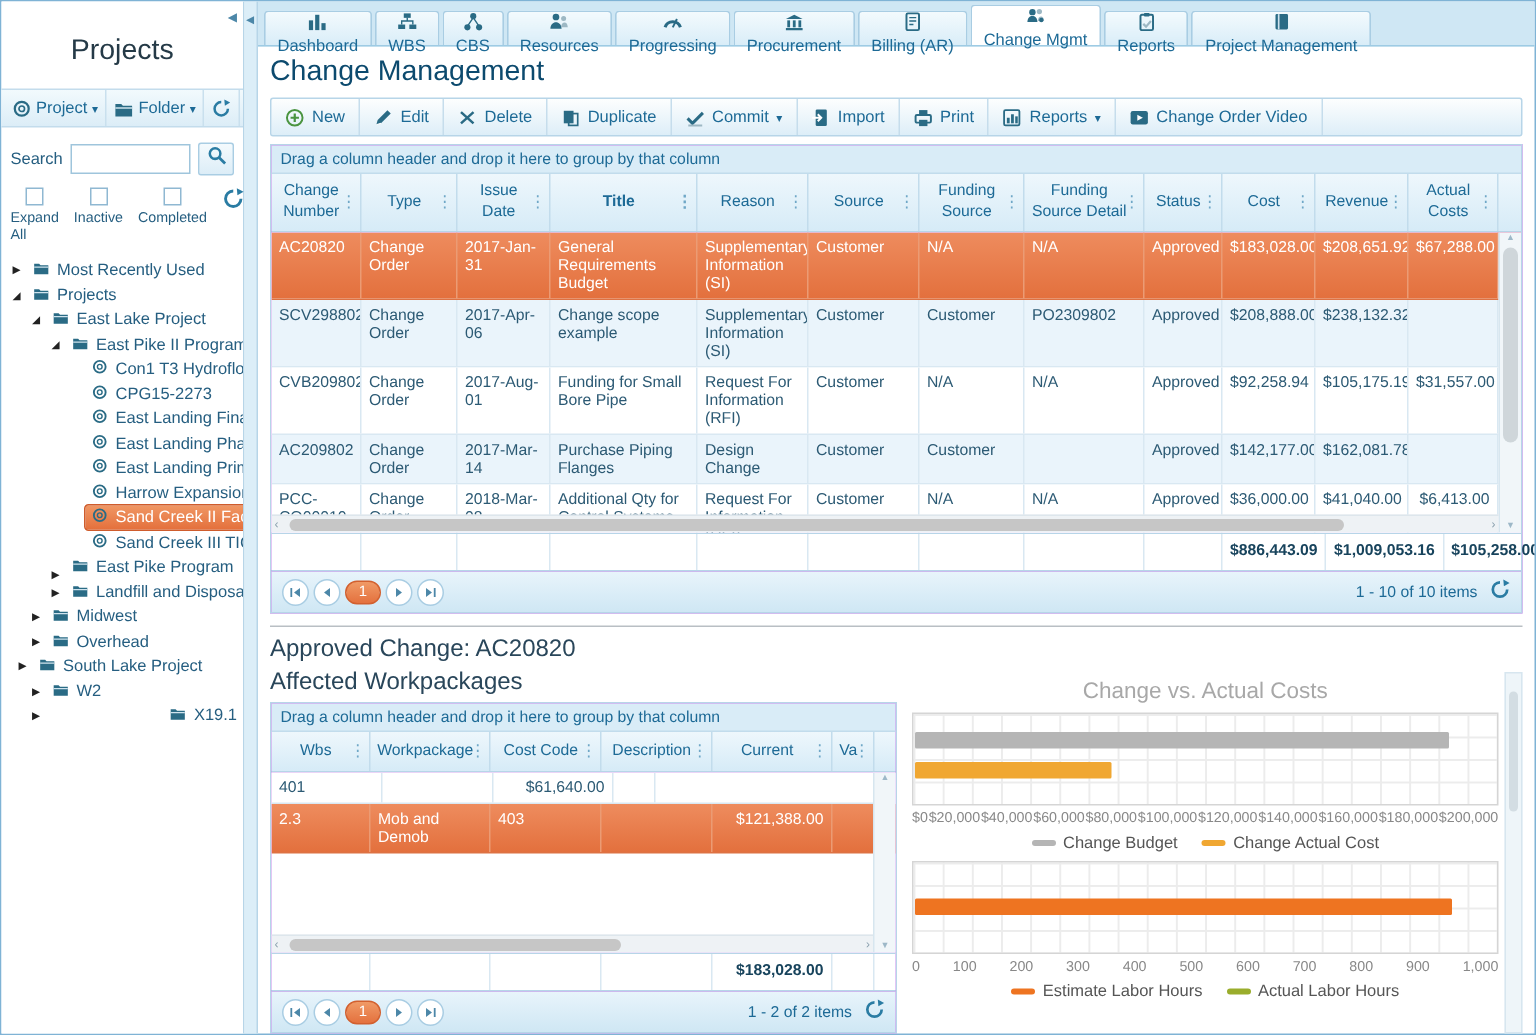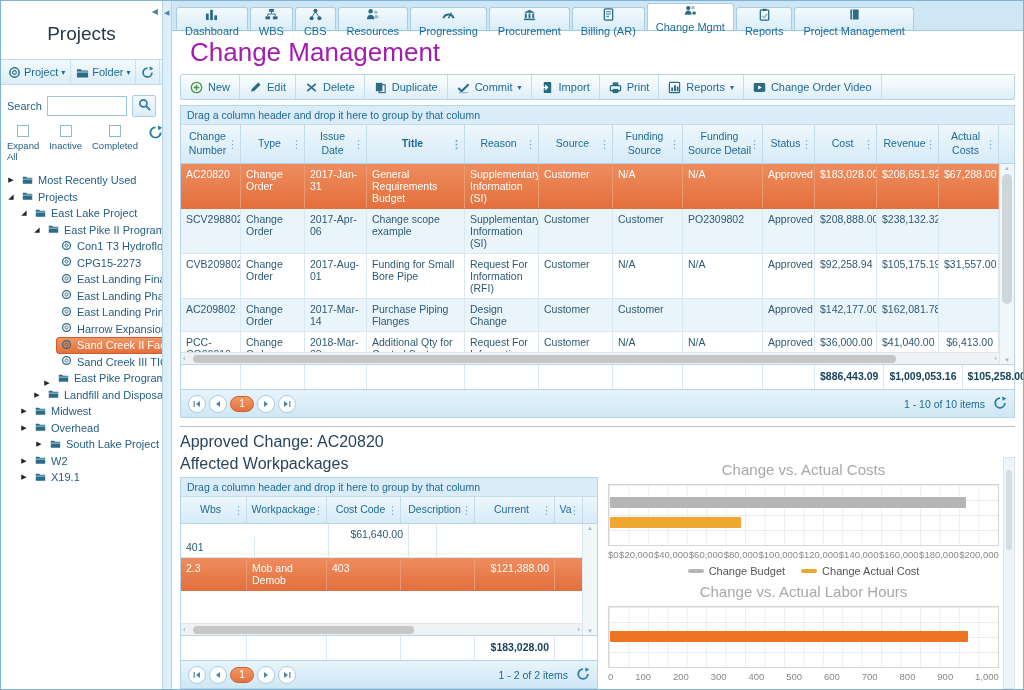--- a/index.html
+++ b/index.html
@@ -36,21 +36,21 @@
   .splitter{width:9px;background:#dceef8;border-right:1px solid #b7d5e8;position:relative;}
   .splitter .arr{position:absolute;top:8px;left:1px;font-size:7px;color:#4c87a8;}
 
   
   .main{flex:1;display:flex;flex-direction:column;min-width:0;}
   .tabbar{height:30px;background:#cfe7f4;display:flex;align-items:flex-end;gap:2px;padding:3px 0 0 4px;border-bottom:1px solid #9ecbe4;flex:0 0 30px;}
   .tab{display:flex;align-items:center;gap:4px;padding:0 8px;font-size:11px;color:#1d6a96;background:linear-gradient(#f3fafd,#d9edf8);border:1px solid #a9cde3;border-bottom:none;border-radius:3px 3px 0 0;height:23px;cursor:pointer;white-space:nowrap;flex-direction:column;}
   .tab.active{background:#fff;height:27px;position:relative;z-index:2;}
   .ticon svg{width:15px;height:13px;display:block;}
   .content{flex:1;padding:4px 8px 0 8px;overflow:hidden;display:flex;flex-direction:column;}
-  .h-main{font-size:26px;color:#a21caf;font-weight:400;margin:2px 10px 6px;}
+  .h-main{font-size:19px;color:#0c4a6e;font-weight:400;margin:2px 0 6px;}
   .h-sub{font-size:16px;color:#29465a;font-weight:400;margin:4px 0 4px;}
 
   .toolbar{display:flex;border:1px solid #b7d5e8;background:linear-gradient(#fdfefe,#ddeef8);height:26px;border-radius:2px;flex:0 0 26px;}
   .tbtn{display:flex;align-items:center;gap:5px;padding:0 9px;font-size:11px;color:#1d6a96;border-right:1px solid #c6ddec;cursor:pointer;white-space:nowrap;}
   .tbico svg{width:13px;height:13px;display:block;}
 
   
   .grid{border:1px solid #b7d5e8;margin-top:5px;font-size:10.5px;background:#d946ef;}
   .ghint{background:#d9ecf7;color:#1d6a96;font-size:10.5px;padding:3px 6px;border-bottom:1px solid #c2dcec;}
   .ghead{display:flex;background:linear-gradient(#eef7fc,#d6ebf7);border-bottom:1px solid #b7d5e8;}
@@ -284,21 +284,21 @@
         <div class="trow" style="padding-left: 43px;">
           <span class="tarrow"></span>
           <span class="titem">
             <span class="tico"><svg viewBox="0 0 14 14">
                 <circle cx="7" cy="7" r="5" fill="none" stroke="#2a6b85" stroke-width="1.6"></circle>
                 <circle cx="7" cy="7" r="2" fill="none" stroke="#2a6b85" stroke-width="1.2"></circle>
               </svg></span>
             <span>Sand Creek III TIC</span>
           </span>
         </div>
-        <div class="trow" style="padding-left: 40px; align-items: flex-end;">
+        <div class="trow" style="padding-left: 30px; align-items: flex-end;">
           <span class="tarrow">▶</span>
           <span class="titem">
             <span class="tico"><svg viewBox="0 0 14 14">
                 <path d="M1 3.5h4.2l1.2 1.4H13v7.6H1z" fill="#2a6b85"></path>
                 <path d="M1 6h12v1H1z" fill="#cfe3ee"></path>
               </svg></span>
             <span>East Pike Program</span>
           </span>
         </div>
         <div class="trow" style="padding-left: 30px;">
@@ -324,41 +324,41 @@
         <div class="trow" style="padding-left: 17px;">
           <span class="tarrow">▶</span>
           <span class="titem">
             <span class="tico"><svg viewBox="0 0 14 14">
                 <path d="M1 3.5h4.2l1.2 1.4H13v7.6H1z" fill="#2a6b85"></path>
                 <path d="M1 6h12v1H1z" fill="#cfe3ee"></path>
               </svg></span>
             <span>Overhead</span>
           </span>
         </div>
-        <div class="trow" style="padding-left: 32px;">
+        <div class="trow" style="padding-left: 8px;">
           <span class="tarrow">▶</span>
           <span class="titem">
             <span class="tico"><svg viewBox="0 0 14 14">
                 <path d="M1 3.5h4.2l1.2 1.4H13v7.6H1z" fill="#2a6b85"></path>
                 <path d="M1 6h12v1H1z" fill="#cfe3ee"></path>
               </svg></span>
             <span>South Lake Project</span>
           </span>
         </div>
         <div class="trow" style="padding-left: 17px;">
           <span class="tarrow">▶</span>
           <span class="titem">
             <span class="tico"><svg viewBox="0 0 14 14">
                 <path d="M1 3.5h4.2l1.2 1.4H13v7.6H1z" fill="#2a6b85"></path>
                 <path d="M1 6h12v1H1z" fill="#cfe3ee"></path>
               </svg></span>
             <span>W2</span>
           </span>
         </div>
-        <div class="trow" style="padding-left: 17px;">
+        <div class="trow" style="padding-left: 17px; justify-content: space-between;">
           <span class="tarrow">▶</span>
           <span class="titem">
             <span class="tico"><svg viewBox="0 0 14 14">
                 <path d="M1 3.5h4.2l1.2 1.4H13v7.6H1z" fill="#2a6b85"></path>
                 <path d="M1 6h12v1H1z" fill="#cfe3ee"></path>
               </svg></span>
             <span>X19.1</span>
           </span>
         </div>
       </div>
@@ -785,21 +785,21 @@
                   <span class="hmenu">⋮</span>
                 </div>
                 <div class="hfill"></div>
               </div>
             <div class="rows rows-wp" style="flex:1">
               <div class="vsb">
                 <span class="a" style="top:1px">▲</span>
                 <span class="a" style="bottom:1px">▼</span>
               </div>
               <div class="row ">
-                  <div class="cell" style="flex: 0 0 74px; margin-top: 13px;">401</div>
+                  <div class="cell" style="flex: 0 0 74px;">401</div>
                   <div class="cell" style="flex: 0 0 74px;"></div>
                   <div class="cell num" style="flex: 0 0 80px;">$61,640.00</div>
                   <div class="cell" style="flex: 0 0 28px;"></div>
                 </div>
                 <div class="row orange">
                   <div class="cell" style="flex: 0 0 66px;">2.3</div>
                   <div class="cell" style="flex: 0 0 80px;">Mob and Demob</div>
                   <div class="cell" style="flex: 0 0 74px;">403</div>
                   <div class="cell" style="flex: 0 0 74px;"></div>
                   <div class="cell num" style="flex: 0 0 80px;">$121,388.00</div>
@@ -880,21 +880,20 @@
                   <span class="swatch" style="background: rgb(181, 181, 181);"></span>
                   <span>Change Budget</span>
                 </span>
                 <span class="litem">
                   <span class="swatch" style="background: rgb(240, 167, 50);"></span>
                   <span>Change Actual Cost</span>
                 </span>
               </div>
           </div>
           <div class="chart">
-            <div class="ctitle">Change vs. Actual Labor Hours</div>
             <div class="plot">
                 <div class="bar" style="top: 24px; height: 11px; width: 92%; background: rgb(238, 116, 33);"></div>
               </div>
             <div class="ticks">
                 <span>0</span>
                 <span>100</span>
                 <span>200</span>
                 <span>300</span>
                 <span>400</span>
                 <span>500</span>

